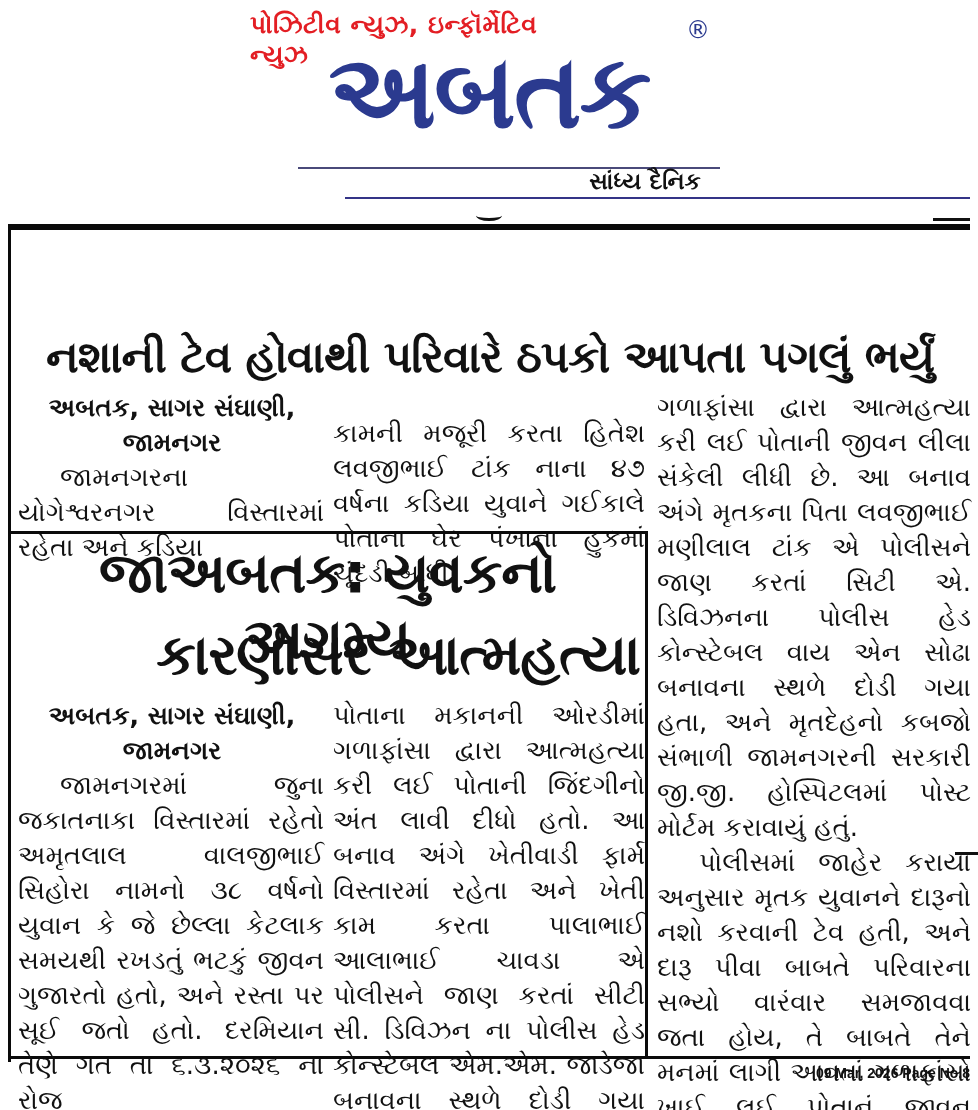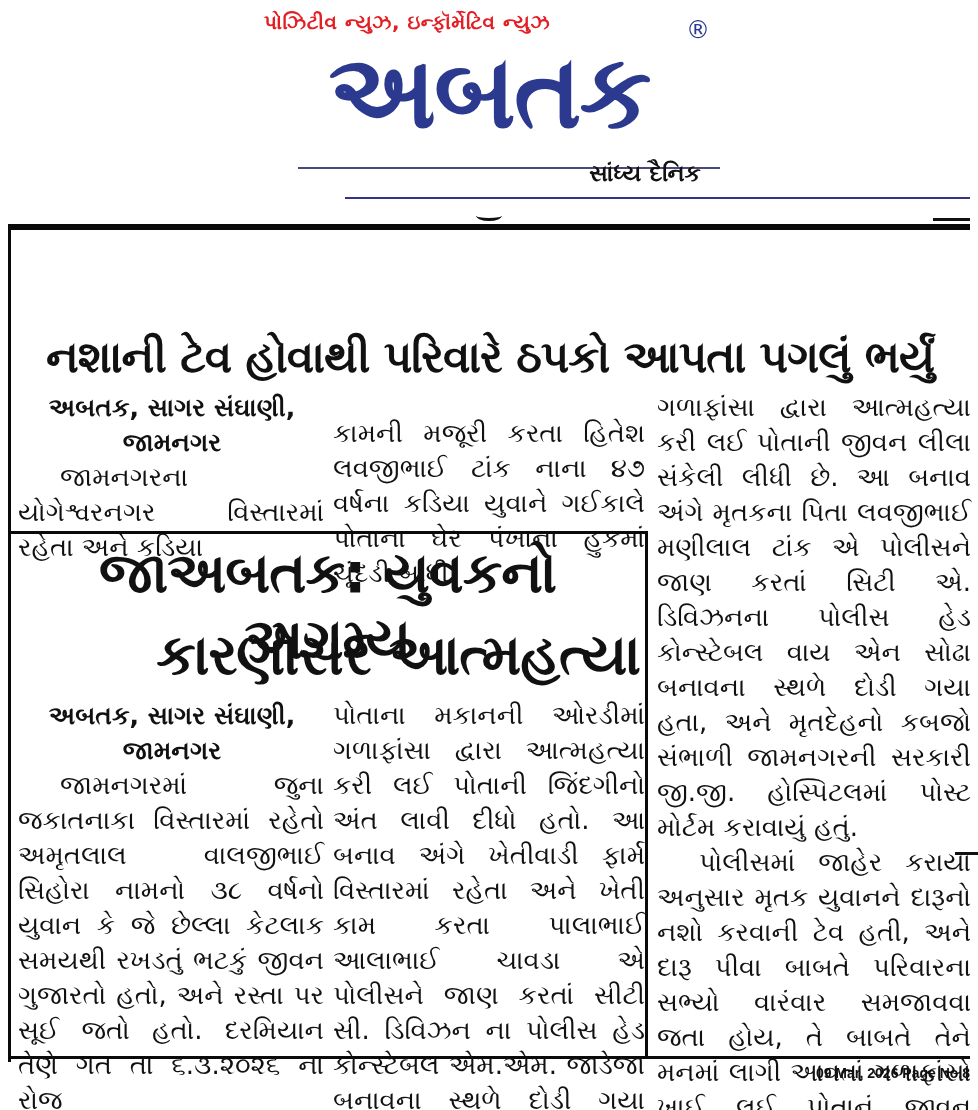--- a/index.html
+++ b/index.html
@@ -9,38 +9,38 @@
     background:#ffffff;
     font-family:"DejaVu Sans",sans-serif;
     color:#111;
     overflow:hidden;
   }
   .abs{position:absolute;}
 
   
   .tagline{
     left:250px;top:10px;width:300px;
-    text-align:right;
-    font-size:20px;font-weight:700;
+    text-align:left;
+    font-size:25px;font-weight:700;
     letter-spacing:0.5px;
   }
   .regmark{
     left:686px;top:16px;
     font-size:24px;font-weight:400;
   }
   .logo{
     left:0;top:28px;width:978px;
     text-align:center;
     font-size:102px;font-weight:900;
     letter-spacing:-2px;line-height:1.25;
   }
   .mast-line-a{left:298px;top:167px;width:422px;height:2px;background:#4a4a7a;}
   .mast-line-b{left:345px;top:197px;width:625px;height:2px;background:#343487;}
   .mast-subtitle{
-    left:560px;top:160px;width:170px;
+    left:560px;top:168px;width:170px;
     text-align:center;
     font-size:23px;font-weight:700;color:#111;
   }
   .scan-squiggle{
     left:476px;top:210px;width:26px;height:8px;
     border-bottom:3px solid #111;
     border-radius:0 0 60% 60%;
   }
   .dash-top-right{left:933px;top:218px;width:37px;height:3px;background:#111;}
   .dash-mid-right{left:955px;top:852px;width:23px;height:3px;background:#111;}

